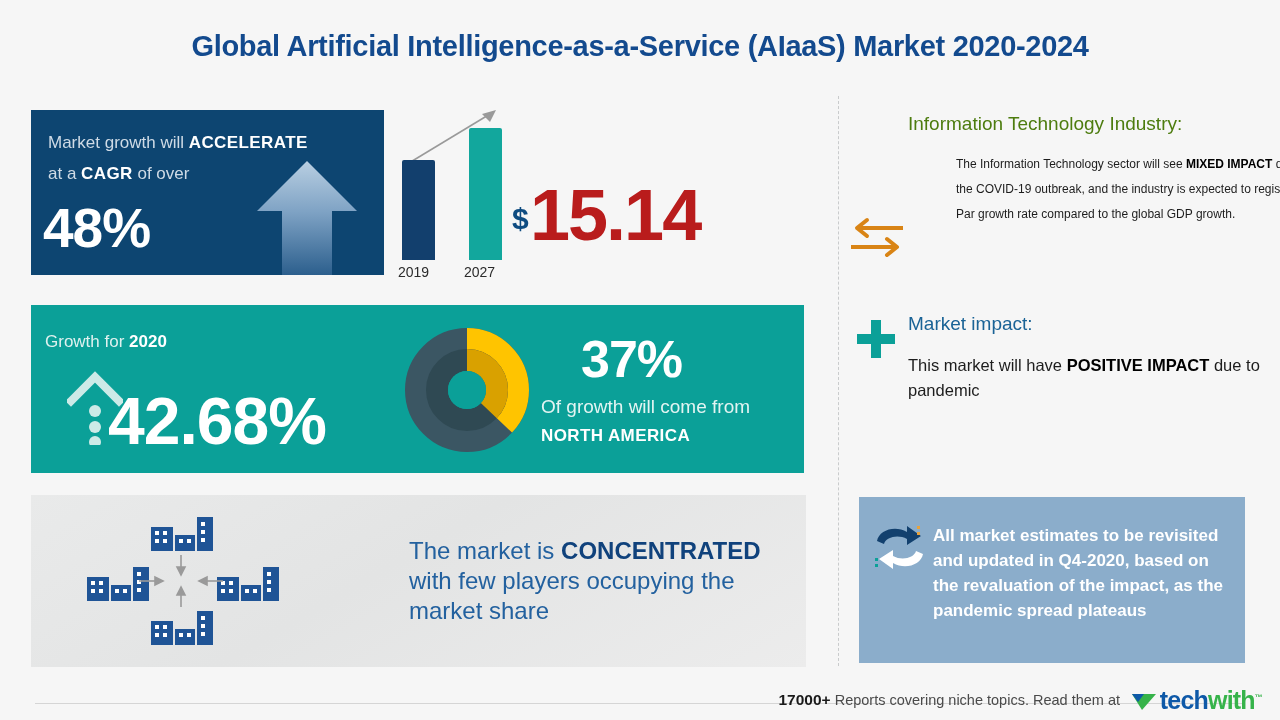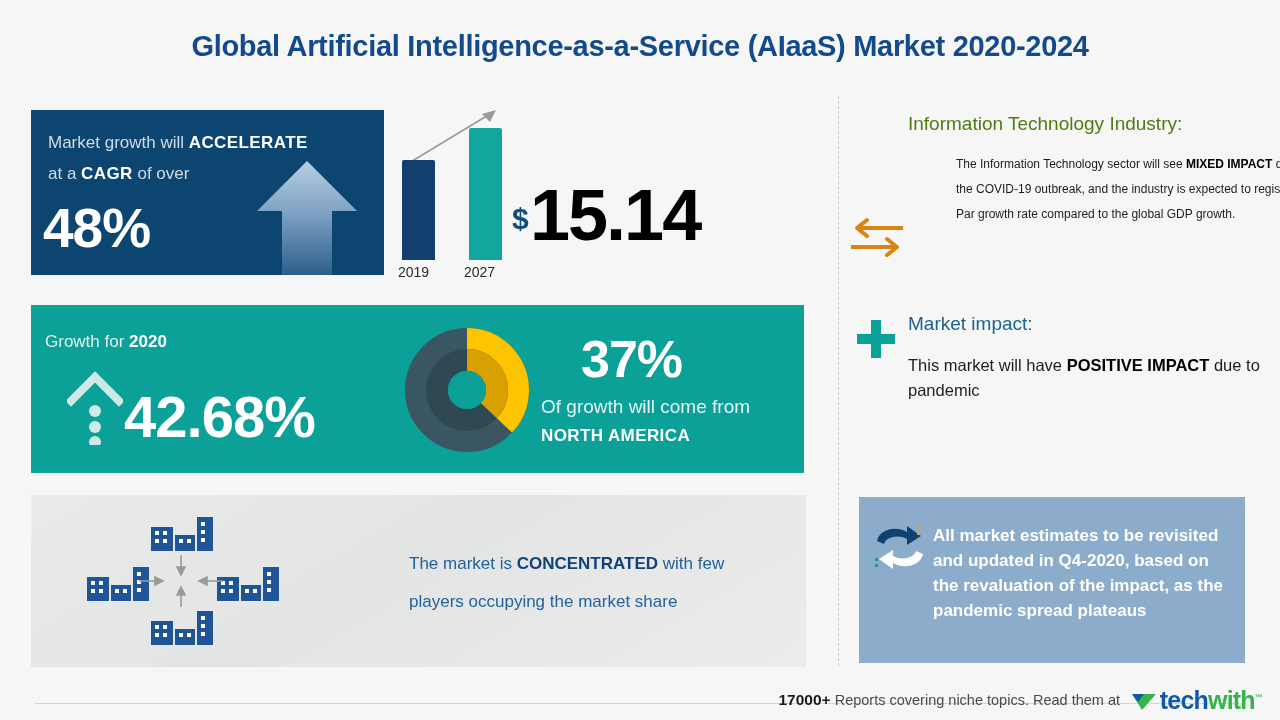--- a/index.html
+++ b/index.html
@@ -66,37 +66,37 @@
   .incr-caption {
     position: absolute; left: 118px; top: 48px;
     font-size: 24px; color: #222222; white-space: nowrap;
   }
   .incr-currency {
     position: absolute; left: 120px; top: 98px;
     font-size: 30px; font-weight: bold; color: #0f4c81;
   }
   .incr-value {
     position: absolute; left: 138px; top: 70px;
-    font-size: 72px; font-weight: bold; color: #000000; letter-spacing: -2px;
+    font-size: 72px; font-weight: bold; color: #b91c1c; letter-spacing: -2px;
   }
 
   
   .panel-growth {
     position: absolute; left: 31px; top: 305px; width: 773px; height: 168px;
     background: #0ba098; overflow: hidden;
   }
   .growth-head {
     position: absolute; left: 14px; top: 27px;
     font-size: 17px; color: #dff1ef; white-space: nowrap;
   }
   .growth-head b { color: #ffffff; font-weight: bold; }
   .growth-icon { position: absolute; left: 36px; top: 62px; width: 56px; height: 78px; }
   .growth-value {
-    position: absolute; left: 93px; top: 78px;
-    font-size: 58px; font-weight: bold; color: #ffffff; letter-spacing: -1px;
+    position: absolute; left: 77px; top: 78px;
+    font-size: 66px; font-weight: bold; color: #ffffff; letter-spacing: -1px;
   }
   .donut { position: absolute; left: 374px; top: 23px; width: 124px; height: 124px; }
   .donut-pct {
     position: absolute; left: 508px; top: 24px;
     font-size: 52px; font-weight: bold; color: #ffffff; letter-spacing: -1px; margin-left: 42px;
   }
   .donut-sub1 {
     position: absolute; left: 510px; top: 91px;
     font-size: 19px; color: #e3f4f2; white-space: nowrap;
   }
@@ -107,22 +107,22 @@
   }
 
   
   .panel-conc {
     position: absolute; left: 31px; top: 495px; width: 775px; height: 172px;
     background: linear-gradient(150deg, #e9eaea 0%, #e3e4e4 45%, #ececec 100%);
     overflow: hidden;
   }
   .conc-icon { position: absolute; left: 52px; top: 20px; width: 200px; height: 132px; }
   .conc-text {
-    position: absolute; left: 378px; top: 50px; width: 370px;
-    font-size: 17px; line-height: 38px; color: #23619f;
+    position: absolute; left: 378px; top: 41px; width: 370px;
+    font-size: 24px; line-height: 30px; color: #23619f;
   }
   .conc-text b { color: #10427c; font-weight: bold; }
   .impact-vert-box { position: absolute; left: 860px; top: 115px; width: 26px; height: 80px; }
 
   .icon-exchange { position: absolute; left: 851px; top: 215px; width: 52px; height: 44px; }
   .rc-head-1 {
     position: absolute; left: 908px; top: 113px;
     font-size: 19px; color: #4d7c0f; white-space: nowrap;
   }
   .rc-body-1 {

